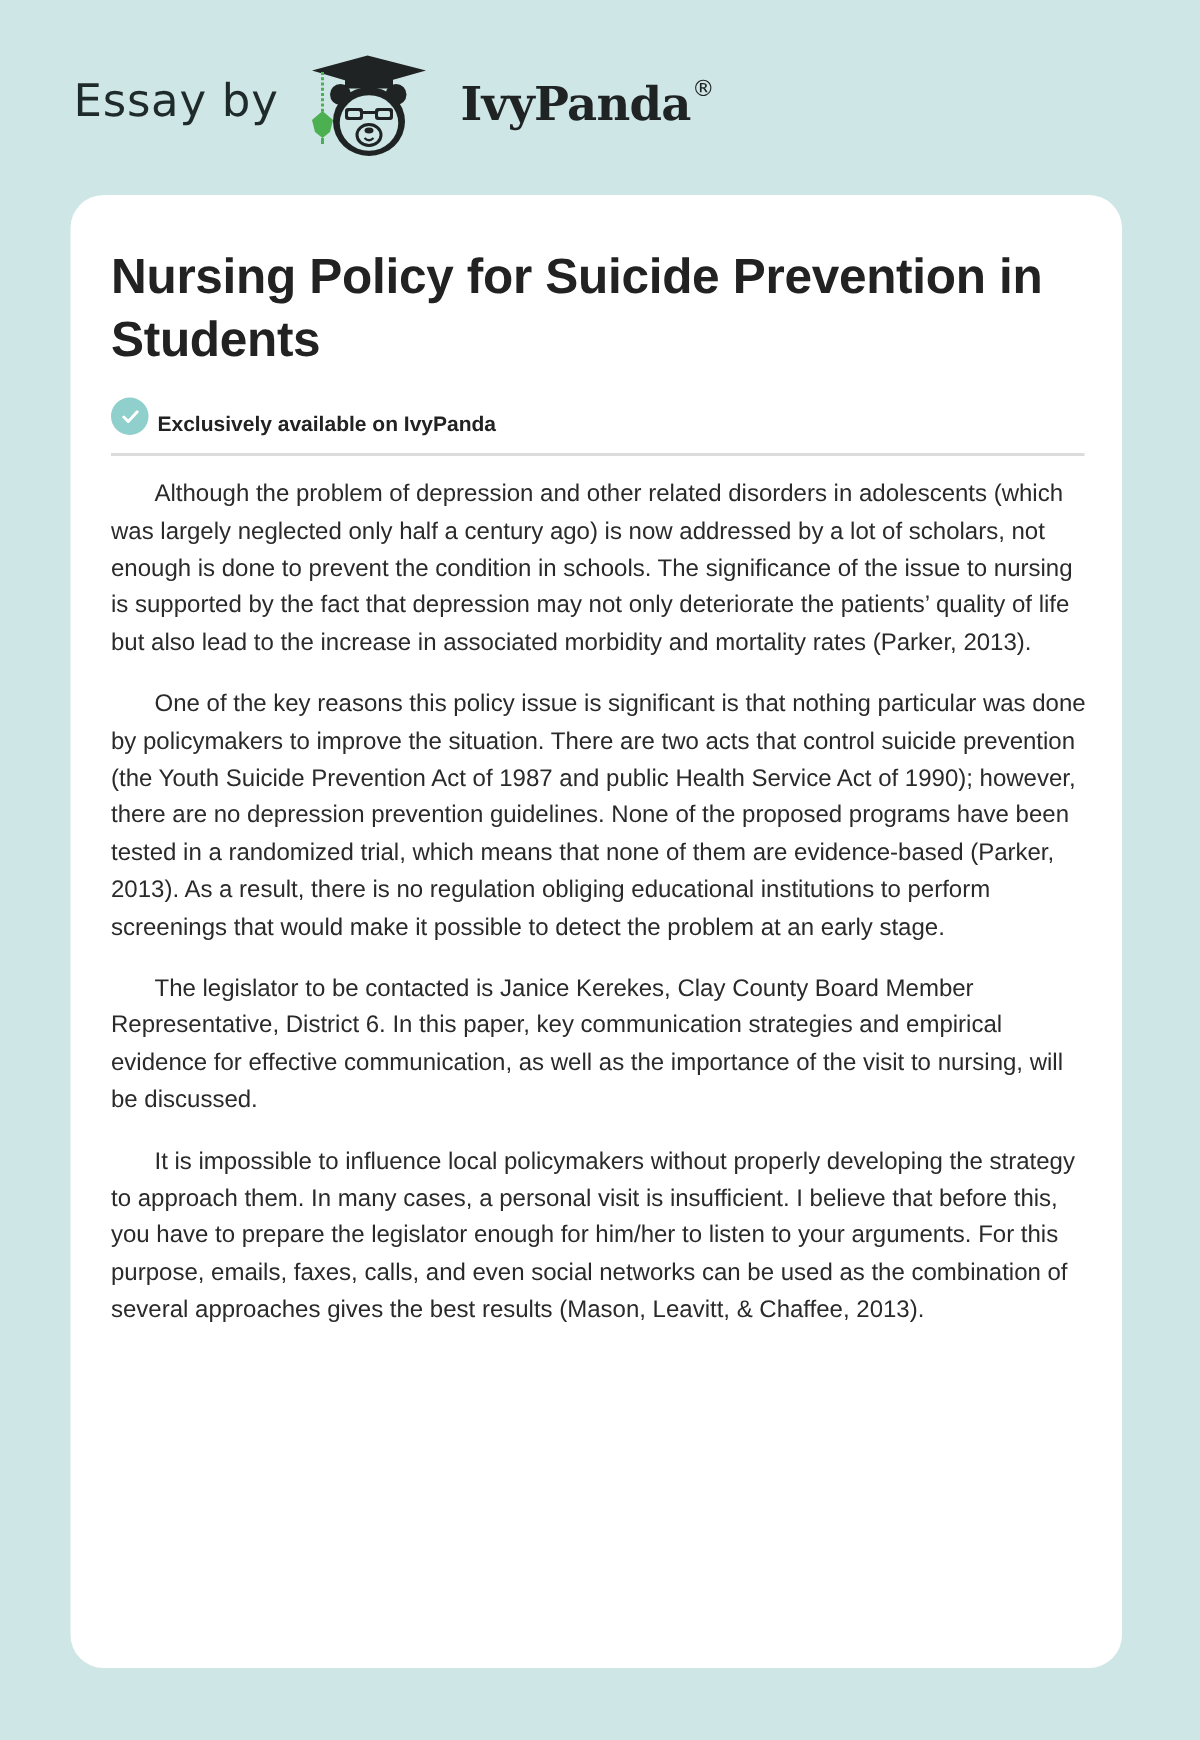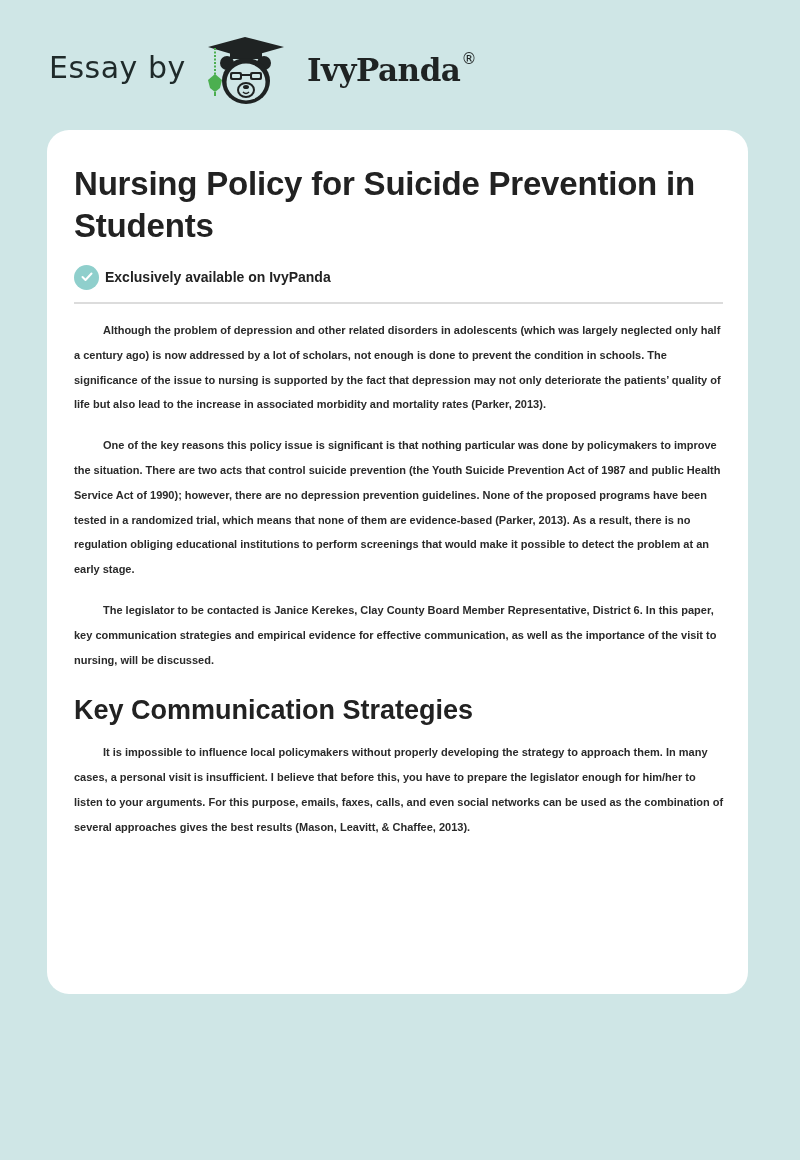--- a/index.html
+++ b/index.html
@@ -57,21 +57,21 @@
       vertical-align: top;
       position: relative;
       top: -2px;
       margin-left: 1px;
     }
     .card {
       position: absolute;
       left: 47px;
       top: 130px;
       width: 701px;
-      height: 864px;
+      height: 982px;
       background: #ffffff;
       border-radius: 22px;
     }
     .title {
       position: absolute;
       left: 27px;
       top: 33px;
       width: 650px;
       margin: 0;
       font-size: 33px;
@@ -79,21 +79,21 @@
       font-weight: bold;
       color: #222;
       letter-spacing: -0.2px;
     }
     .exclusive {
       position: absolute;
       left: 27px;
       top: 134px;
       height: 26px;
       display: flex;
-      align-items: center;
+      align-items: flex-end;
     }
     .check-badge {
       width: 25px;
       height: 25px;
       border-radius: 50%;
       background: #8fcfcc;
       display: flex;
       align-items: center;
       justify-content: center;
       margin-right: 6px;
@@ -112,25 +112,24 @@
       background: #dcdcdc;
     }
     .content {
       position: absolute;
       left: 27px;
       top: 188px;
       width: 652px;
     }
     .content p {
       margin: 0 0 16px 0;
-      font-size: 11px;
+      font-size: 16px;
       line-height: 24.8px;
       color: #2a2a2a;
       text-indent: 29px;
-      font-weight: bold;
     }
     .content h2 {
       margin: 22px 0 14px 0;
       font-size: 27px;
       line-height: 32px;
       font-weight: bold;
       color: #222;
     }
   </style>
 </head>
@@ -180,16 +179,15 @@
     </span>
     <span class="exclusive-text">Exclusively available on IvyPanda</span>
   </div>
 
   <div class="divider"></div>
 
   <div class="content">
     <p>Although the problem of depression and other related disorders in adolescents (which was largely neglected only half a century ago) is now addressed by a lot of scholars, not enough is done to prevent the condition in schools. The significance of the issue to nursing is supported by the fact that depression may not only deteriorate the patients’ quality of life but also lead to the increase in associated morbidity and mortality rates (Parker, 2013).</p>
     <p>One of the key reasons this policy issue is significant is that nothing particular was done by policymakers to improve the situation. There are two acts that control suicide prevention (the Youth Suicide Prevention Act of 1987 and public Health Service Act of 1990); however, there are no depression prevention guidelines. None of the proposed programs have been tested in a randomized trial, which means that none of them are evidence-based (Parker, 2013). As a result, there is no regulation obliging educational institutions to perform screenings that would make it possible to detect the problem at an early stage.</p>
     <p>The legislator to be contacted is Janice Kerekes, Clay County Board Member Representative, District 6. In this paper, key communication strategies and empirical evidence for effective communication, as well as the importance of the visit to nursing, will be discussed.</p>
-    <h2>Key Communication Strategies</h2>
     <p>It is impossible to influence local policymakers without properly developing the strategy to approach them. In many cases, a personal visit is insufficient. I believe that before this, you have to prepare the legislator enough for him/her to listen to your arguments. For this purpose, emails, faxes, calls, and even social networks can be used as the combination of several approaches gives the best results (Mason, Leavitt, &amp; Chaffee, 2013).</p>
   </div>
 </div>
 
 </body></html>

